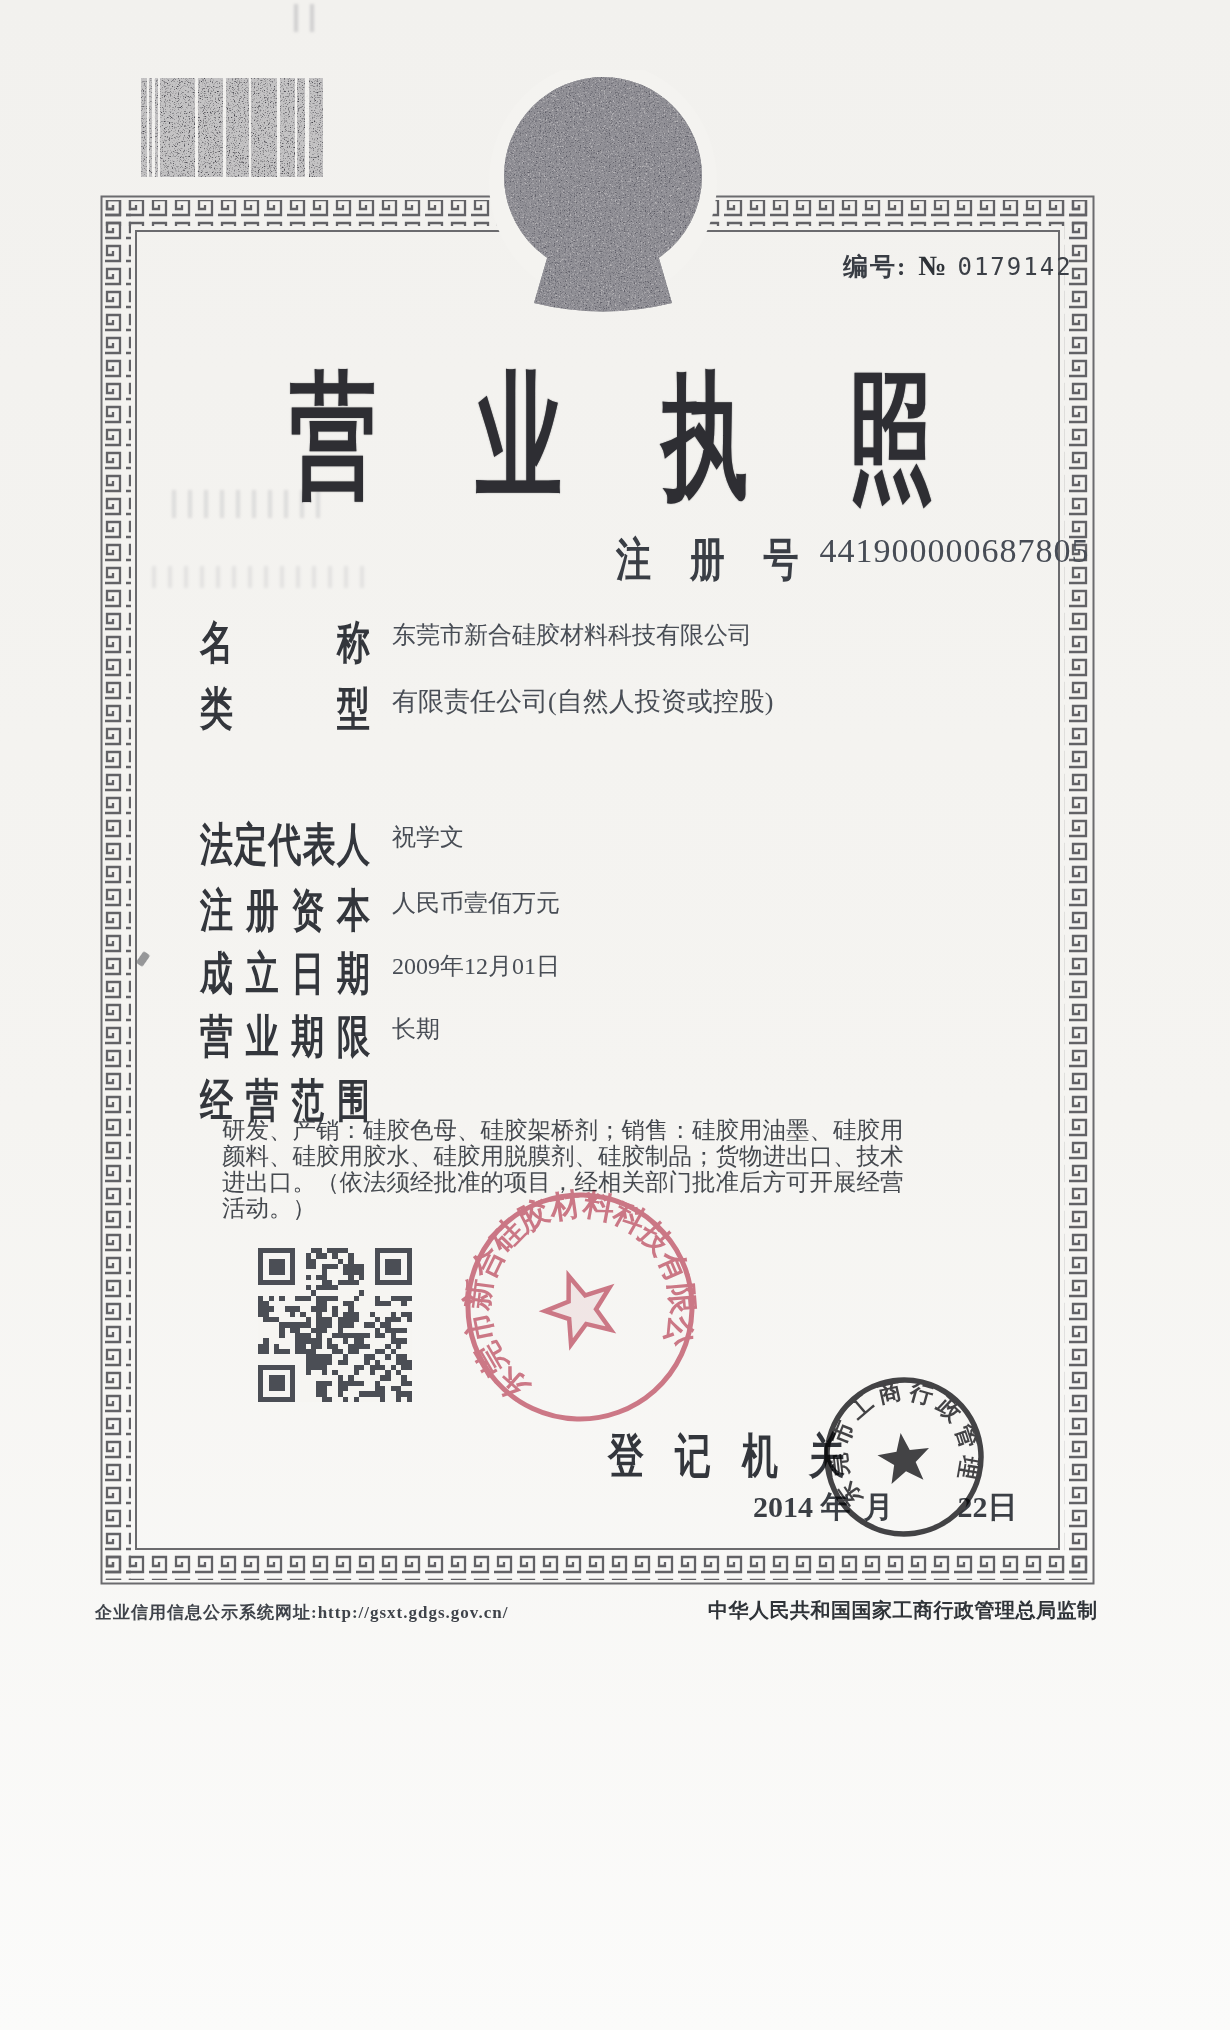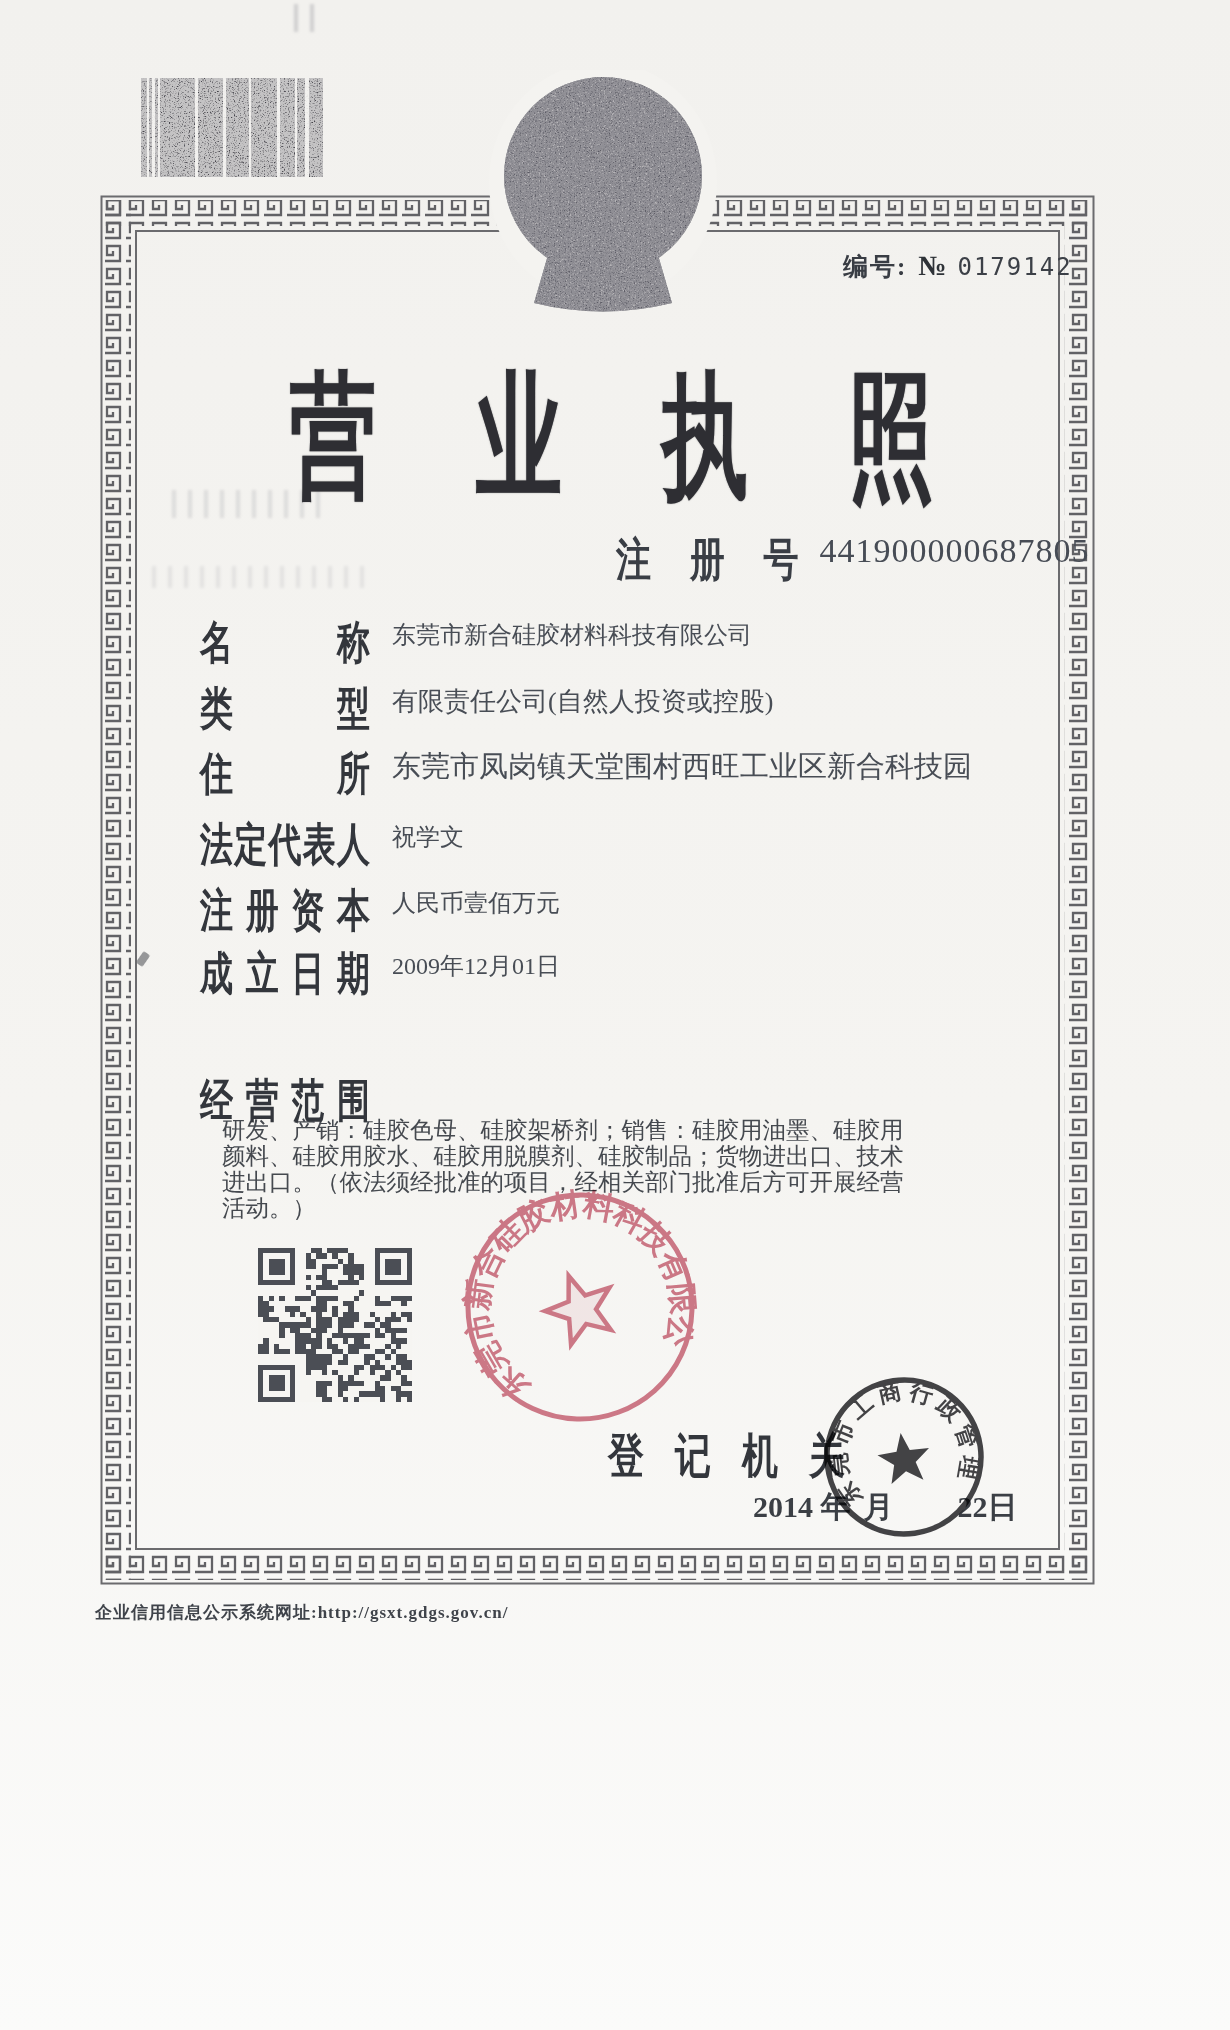--- a/index.html
+++ b/index.html
@@ -142,35 +142,35 @@
 
   <div class="abs fields">
     <div class="row r1" style="top:612px;">
       <div class="flabel">名称</div>
       <div class="fvalue">东莞市新合硅胶材料科技有限公司</div>
     </div>
     <div class="row r2" style="top:678px;">
       <div class="flabel">类型</div>
       <div class="fvalue">有限责任公司(自然人投资或控股)</div>
     </div>
-    <div class="row r3" style="top:743px;">
-      <div class="flabel">住所</div>
-      <div class="fvalue">东莞市凤岗镇天堂围村西旺工业区新合科技园</div>
-    </div>
     <div class="row r4" style="top:814px;">
       <div class="flabel">法定代表人</div>
       <div class="fvalue">祝学文</div>
     </div>
     <div class="row r5" style="top:880px;">
       <div class="flabel">注册资本</div>
       <div class="fvalue">人民币壹佰万元</div>
     </div>
     <div class="row r6" style="top:943px;">
       <div class="flabel">成立日期</div>
       <div class="fvalue">2009年12月01日</div>
+    </div>
+    <div class="row r7" style="top:1006px;">
+      <div class="flabel">营业期限</div>
+      <div class="fvalue">长期</div>
     </div>
     <div class="row r8" style="top:1070px;flex-direction:column;">
       <div class="flabel">经营范围</div>
       <div class="fvalue">研发、产销：硅胶色母、硅胶架桥剂；销售：硅胶用油墨、硅胶用颜料、硅胶用胶水、硅胶用脱膜剂、硅胶制品；货物进出口、技术进出口。（依法须经批准的项目，经相关部门批准后方可开展经营活动。）</div>
     </div>
   </div>
 
   <svg class="abs" style="left:258px;top:1248px;" width="154" height="154" viewBox="0 0 29 29" shape-rendering="crispEdges">
     <rect width="29" height="29" fill="#f6f5f2"></rect>
     <g id="qr-modules">
@@ -215,14 +215,15 @@
       <defs>
         <path id="blackTextArc" d="M 41.5,128.1 A 58,58 0 1 1 130.5,128.1" fill="none"></path>
       </defs>
       <text font-size="23" font-weight="700" fill="#303034" font-family="Liberation Serif,serif">
         <textPath href="#blackTextArc" startOffset="2" textLength="278" lengthAdjust="spacing">东莞市工商行政管理局</textPath>
       </text>
     </g>
   </svg>
 
   <div class="abs footer-left">企业信用信息公示系统网址:http://gsxt.gdgs.gov.cn/</div>
+  <div class="abs footer-right">中华人民共和国国家工商行政管理总局监制</div>
 
 </div>
 
 </body></html>

